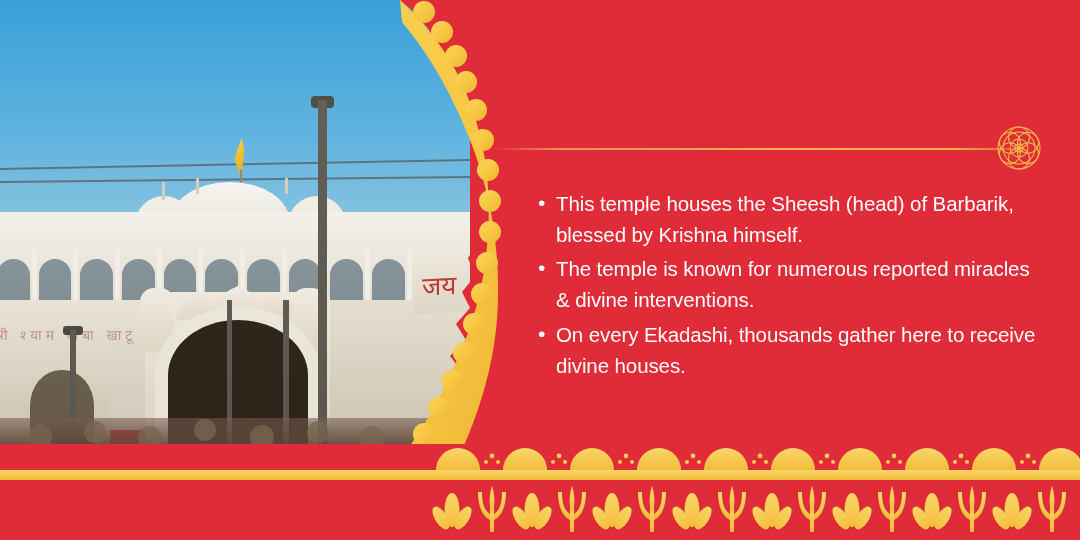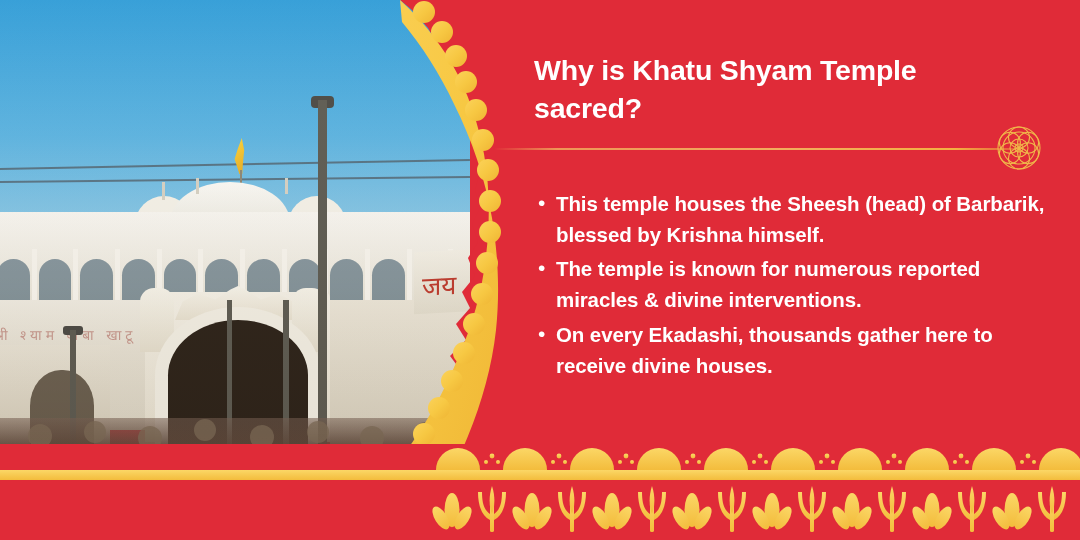--- a/index.html
+++ b/index.html
@@ -159,21 +159,21 @@
   }
   .mandala { position:absolute; left:454px; top:117px; width:62px; height:62px; }
 
   .bullets { position:absolute; left:0; top:188px; width:530px; }
   .bullet-row { display:flex; align-items:flex-start; margin-bottom:3px; }
   .bullet-dot {
     color:#ffffff; font-size:21px; line-height:1.42;
     width:22px; flex:0 0 22px; text-align:left; padding-left:4px;
   }
   .bullet-text {
-    color:#ffffff; font-size:20.5px; font-weight:bold; line-height:1.52;
+    color:#ffffff; font-size:20.5px; font-weight:normal; line-height:1.52;
     letter-spacing:-0.1px; max-width:492px;
   }
 
   
   .border-band { position:absolute; left:0; bottom:0; width:1080px; height:96px; }
 </style>
 </head>
 <body>
 
 <div id="canvas">
@@ -330,24 +330,20 @@
         <circle cx="89" cy="483" r="11"></circle>
       <circle cx="69" cy="506" r="11"></circle>
         <circle cx="48" cy="528" r="11"></circle>
       <circle cx="142" cy="32" r="11"></circle>
         <circle cx="124" cy="12" r="11"></circle>
     </g>
   </svg>
 
   <div class="content">
 
-    <div class="title">
-      <span>Why is Khatu Shyam Temple</span><br>
-      <span>sacred?</span>
-    </div>
 
     <div class="rule"></div>
 
     <svg class="mandala" viewBox="0 0 62 62">
       <g fill="none" stroke="#F0B84A" stroke-width="1.05">
         <circle cx="31" cy="31" r="21"></circle>
         <circle cx="31" cy="31" r="16"></circle>
         <circle cx="31" cy="31" r="9"></circle>
         <circle cx="31" cy="20.5" r="10.5"></circle>
         <circle cx="31" cy="41.5" r="10.5"></circle>

